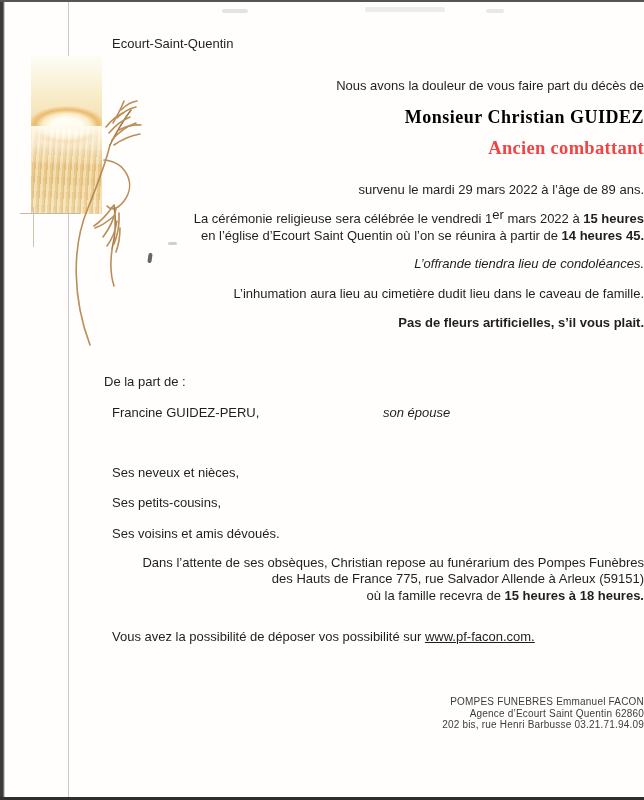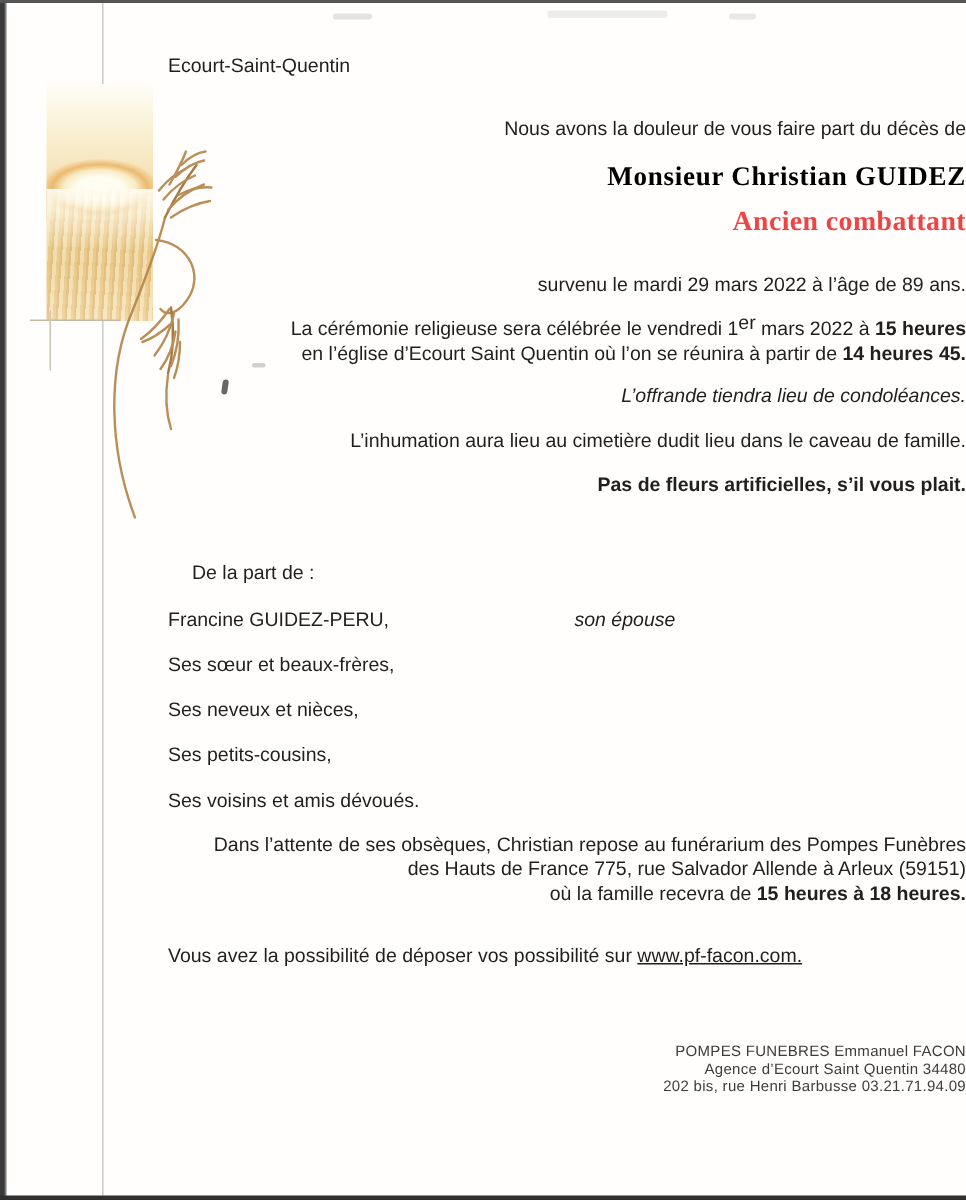--- a/index.html
+++ b/index.html
@@ -122,37 +122,36 @@
     <div><span>La cérémonie religieuse sera célébrée le vendredi 1</span><span class="sup">er</span><span> mars 2022 à </span><span class="bd">15 heures</span></div>
     <div><span>en l’église d’Ecourt Saint Quentin où l’on se réunira à partir de </span><span class="bd">14 heures 45.</span></div>
   </div>
 
   <div class="t center it" style="top:256px;">L’offrande tiendra lieu de condoléances.</div>
 
   <div class="t center" style="top:286px;">L’inhumation aura lieu au cimetière dudit lieu dans le caveau de famille.</div>
 
   <div class="t center bd" style="top:315px;">Pas de fleurs artificielles, s’il vous plait.</div>
 
-  <div class="t" style="left:128px;top:374px;">De la part de :</div>
+  <div class="t" style="left:104px;top:374px;">De la part de :</div>
 
   <div class="t" style="left:112px;top:405px;">Francine GUIDEZ-PERU,</div>
   <div class="t it" style="left:383px;top:405px;">son épouse</div>
 
-  <div class="t" style="left:112px;top:435px;">Ses sœur et beaux-frères,</div>
   <div class="t" style="left:112px;top:465px;text-align:right;">Ses neveux et nièces,</div>
   <div class="t" style="left:112px;top:495px;">Ses petits-cousins,</div>
   <div class="t" style="left:112px;top:526px;">Ses voisins et amis dévoués.</div>
 
   <div class="t center block" style="top:555px;">
     <div>Dans l’attente de ses obsèques, Christian repose au funérarium des Pompes Funèbres</div>
     <div>des Hauts de France 775, rue Salvador Allende à Arleux (59151)</div>
     <div><span>où la famille recevra de </span><span class="bd">15 heures à 18 heures.</span></div>
   </div>
 
   <div class="t" style="left:112px;top:629px;"><span>Vous avez la possibilité de déposer vos possibilité sur </span><span class="link">www.pf-facon.com.</span></div>
 
   <div class="t center footer" style="top:696px;">
     <div>POMPES FUNEBRES Emmanuel FACON</div>
-    <div>Agence d’Ecourt Saint Quentin 34480</div>
+    <div>Agence d’Ecourt Saint Quentin 62860</div>
     <div>202 bis, rue Henri Barbusse 03.21.71.94.09</div>
   </div>
 
 </div>
 
 </body></html>

